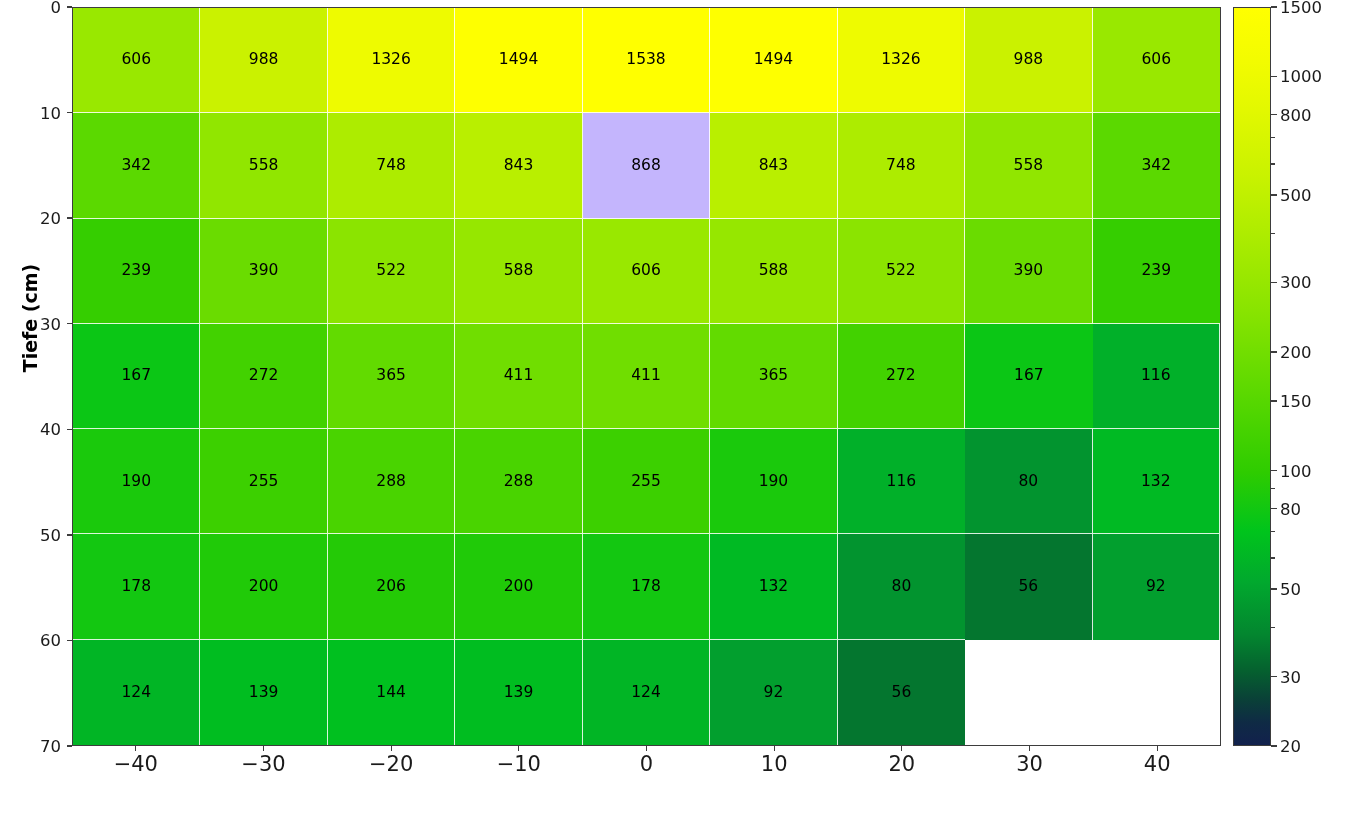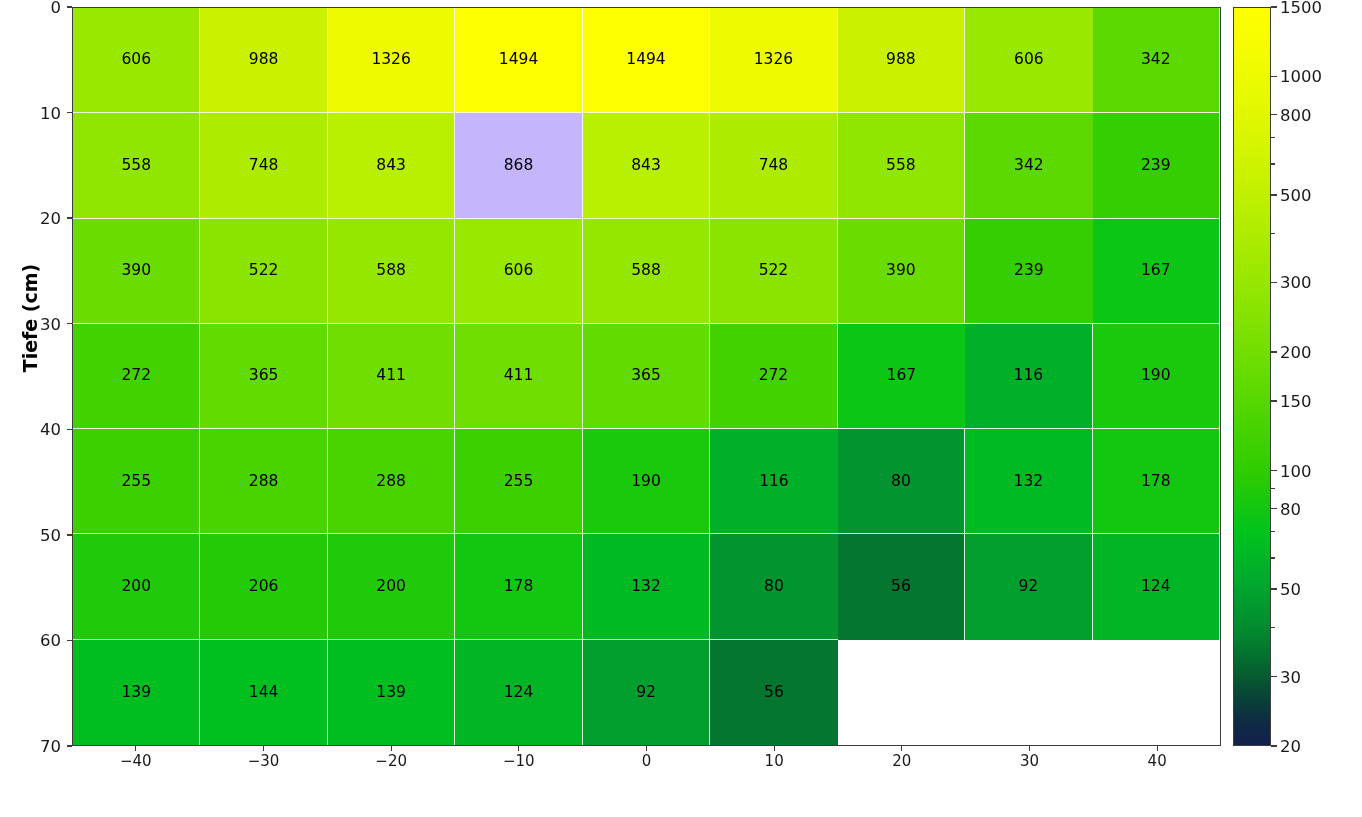--- a/index.html
+++ b/index.html
@@ -69,21 +69,21 @@
   .tick-mark-x {
     position: absolute;
     width: 1.3px;
     height: 5px;
     background: #3d3d3d;
     top: 746px;
   }
   .tick-label-x {
     position: absolute;
     top: 752px;
-    font-size: 15px;
+    font-size: 21px;
     color: #1a1a1a;
     transform: translateX(-50%);
     white-space: nowrap;
   }
 
   .tick-mark-y {
     position: absolute;
     height: 1.3px;
     width: 5px;
     background: #3d3d3d;
@@ -187,20 +187,23 @@
           <span class="hm-value">606</span>
         </div>
         <div class="hm-cell" style="background: rgb(202, 242, 0);">
           <span class="hm-value">988</span>
         </div>
         <div class="hm-cell" style="background: rgb(238, 251, 0);">
           <span class="hm-value">1326</span>
         </div>
         <div class="hm-cell" style="background: rgb(254, 255, 0);">
           <span class="hm-value">1494</span>
+        </div>
+        <div class="hm-cell" style="background: rgb(255, 255, 0);">
+          <span class="hm-value">1538</span>
         </div>
         <div class="hm-cell" style="background: rgb(254, 255, 0);">
           <span class="hm-value">1494</span>
         </div>
         <div class="hm-cell" style="background: rgb(238, 251, 0);">
           <span class="hm-value">1326</span>
         </div>
         <div class="hm-cell" style="background: rgb(202, 242, 0);">
           <span class="hm-value">988</span>
         </div>

